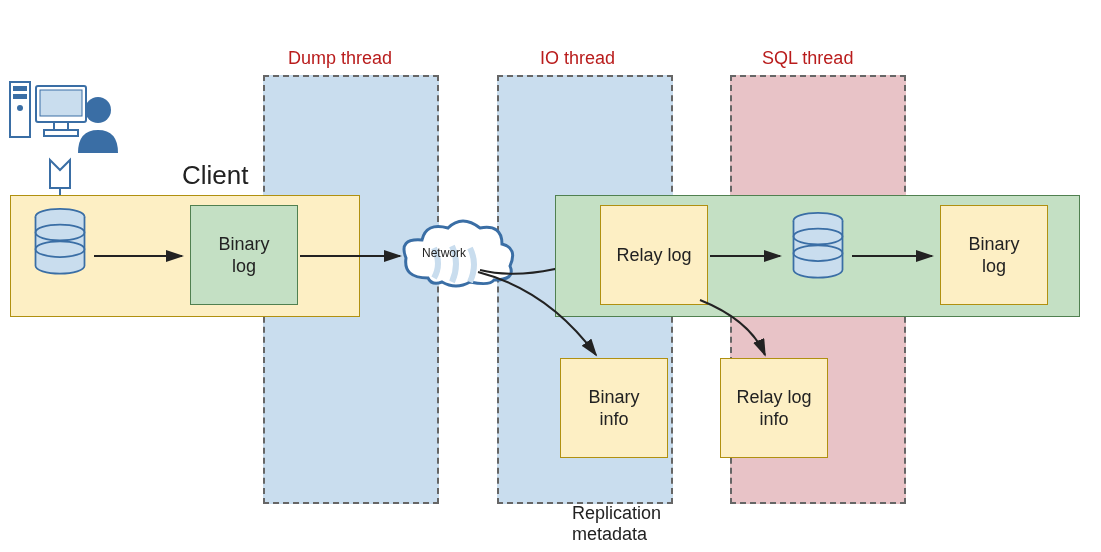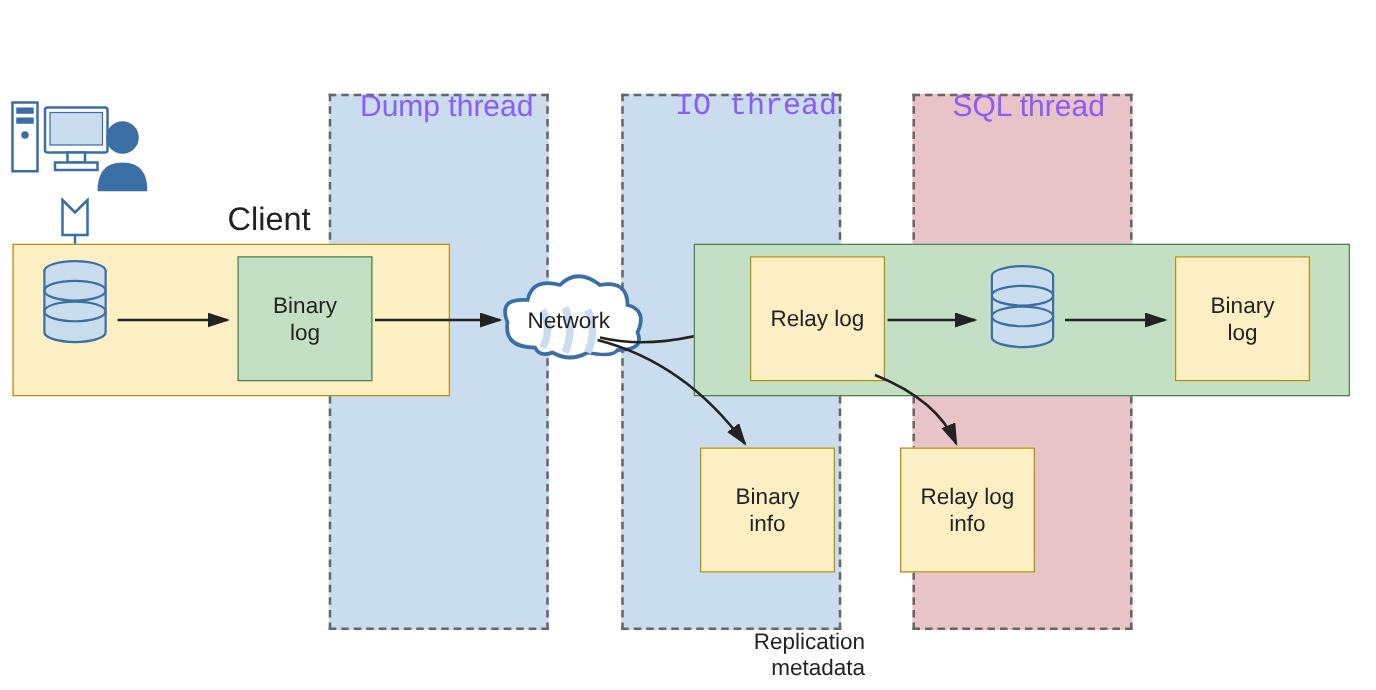--- a/index.html
+++ b/index.html
@@ -22,23 +22,22 @@
     border: 2px dashed #666;
     top: 75px;
     height: 425px;
   }
   .dump-col { left: 263px; width: 172px; background: #c9ddee; }
   .io-col   { left: 497px; width: 172px; background: #c9ddee; }
   .sql-col  { left: 730px; width: 172px; background: #e8c3c7; }
 
   .thread-label {
     position: absolute;
-    font-size: 24px;
-    color: #8b5cf6;
-    margin-top: 24px;
+    font-size: 18px;
+    color: #b91c1c;
   }
 
   .client-box {
     position: absolute;
     left: 10px;
     top: 195px;
     width: 348px;
     height: 120px;
     background: #fdefc4;
     border: 1.5px solid #b09010;
@@ -87,45 +86,45 @@
     position: absolute;
     overflow: visible;
     pointer-events: none;
   }
 
   .cloud {
     position: absolute;
   }
   .cloud-label {
     position: absolute;
+    font-size: 12px;
+    color: #222;
+  }
+
+  .meta-label {
+    position: absolute;
     font-size: 18px;
-    color: #222;
-  }
-
-  .meta-label {
-    position: absolute;
-    font-size: 18px;
-    text-align: right;
+    text-align: left;
     color: #222;
   }
 
   .client-icon {
     position: absolute;
   }
 </style>
 </head>
 <body>
 <div class="container">
 
   <div class="thread-col dump-col"></div>
   <div class="thread-col io-col"></div>
   <div class="thread-col sql-col"></div>
 
   <div class="thread-label" style="left:288px; top:48px;">Dump thread</div>
-  <div class="thread-label" style="left:540px; top:48px;font-family:Liberation Mono, monospace;">IO thread</div>
+  <div class="thread-label" style="left:540px; top:48px;">IO thread</div>
   <div class="thread-label" style="left:762px; top:48px;">SQL thread</div>
 
   <div class="client-icon" style="left:8px; top:78px;">
     <svg width="110" height="90" viewBox="0 0 110 90">
 
       <rect x="2" y="4" width="20" height="55" fill="#fff" stroke="#3a6ea5" stroke-width="2"></rect>
       <rect x="5" y="8" width="14" height="5" fill="#3a6ea5"></rect>
       <rect x="5" y="16" width="14" height="5" fill="#3a6ea5"></rect>
       <circle cx="12" cy="30" r="3" fill="#3a6ea5"></circle>
 

